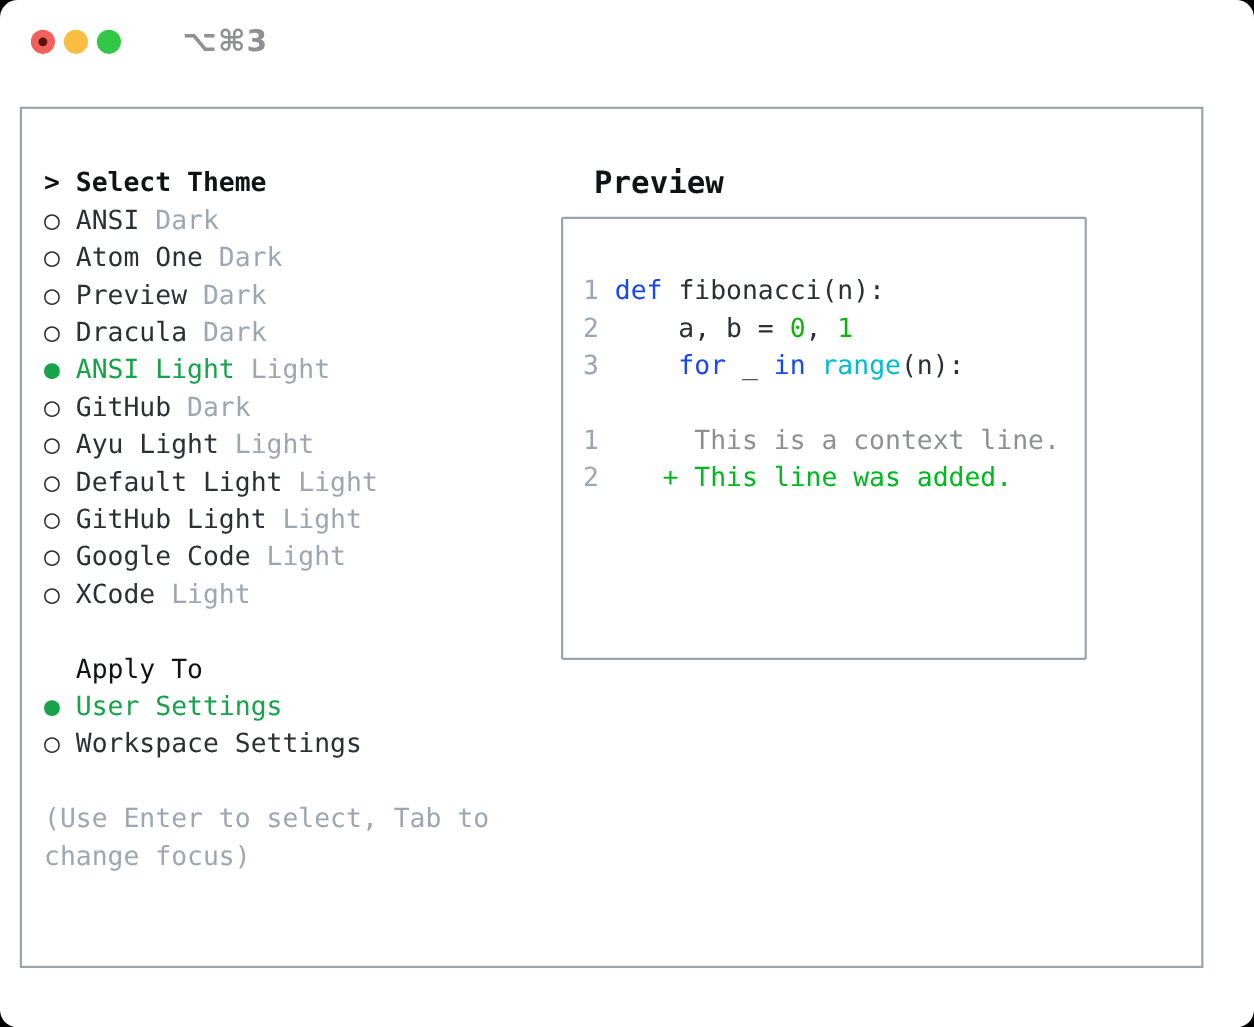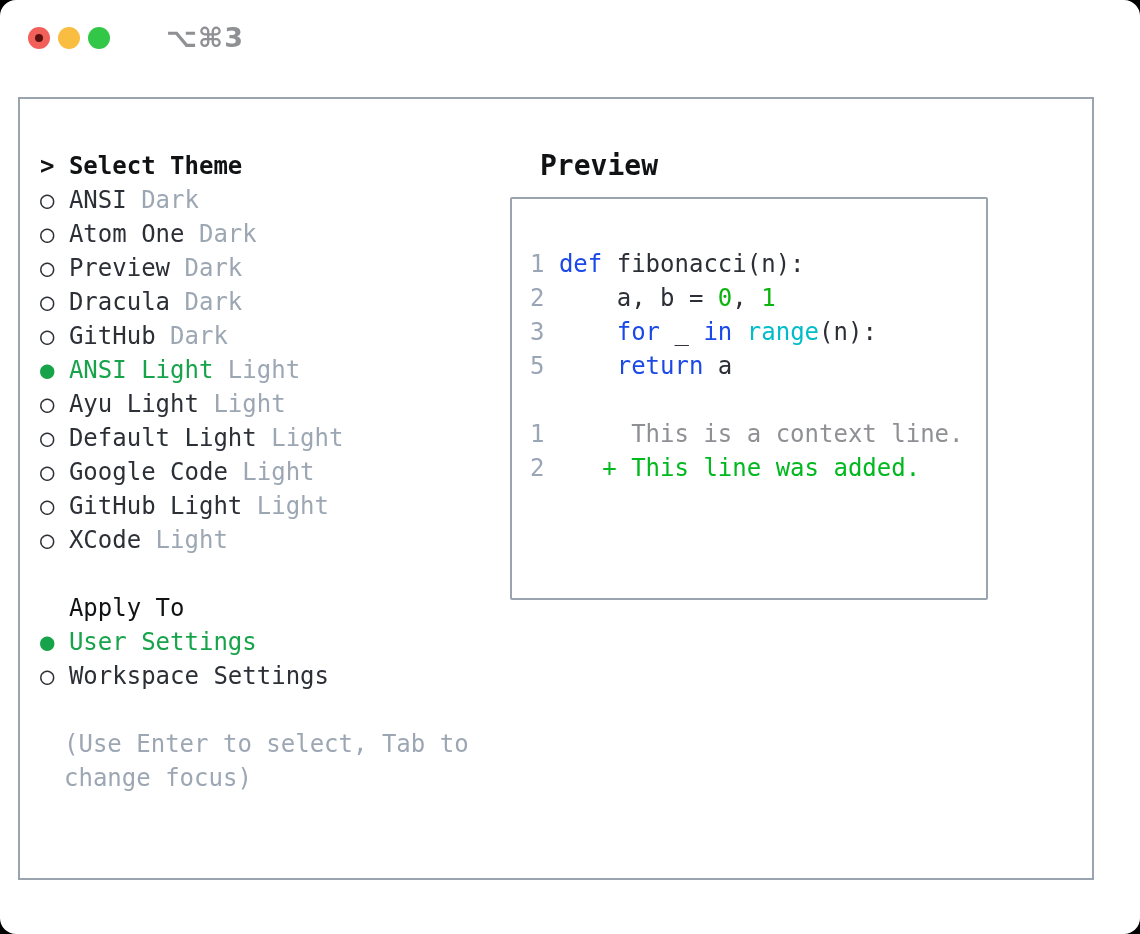--- a/index.html
+++ b/index.html
@@ -61,21 +61,21 @@
   .hdr { font-weight: bold; color: var(--text-black); }
   .hdr .hdr-label { margin-left: 1ch; }
   .marker { color: var(--text-dark); }
   .tname { color: var(--text-dark); text-align: center; }
   .tvariant { color: var(--muted-gray); }
   .theme-row.selected .marker,
   .theme-row.selected .tname,
   .apply-row.selected .marker,
   .apply-row.selected .tname { color: var(--accent-green); }
   .apply-label { padding-left: 2ch; color: var(--text-black); }
-  .help { color: var(--muted-gray); margin-left: 24px; }
+  .help { color: var(--muted-gray); }
 
   
   .preview-title {
     height: 34px; line-height: 34px; font-size: 28px; font-weight: bold;
     color: var(--text-black); padding-left: 8px; white-space: pre; margin-left: 33px;
   }
   .preview-box {
     margin-left: 11px; margin-top: 14px; width: 478px; height: 403px;
     border: 2px solid var(--border-gray); border-radius: 2px;
     padding: 48px 10px 4px 18px; background: #fff; overflow: hidden;
@@ -105,26 +105,26 @@
   <div class="panel">
 
     <div class="left-col">
       <div class="row hdr"><span>&gt;</span><span class="hdr-label">Select Theme</span></div>
 
       <div id="theme-list">
           <div class="row theme-row"><span class="marker">○</span><span class="tname"> ANSI</span><span class="tvariant"> Dark</span></div>
           <div class="row theme-row"><span class="marker">○</span><span class="tname"> Atom One</span><span class="tvariant"> Dark</span></div>
           <div class="row theme-row"><span class="marker">○</span><span class="tname"> Preview</span><span class="tvariant"> Dark</span></div>
           <div class="row theme-row"><span class="marker">○</span><span class="tname"> Dracula</span><span class="tvariant"> Dark</span></div>
+          <div class="row theme-row selected"><span class="marker">●</span><span class="tname"> ANSI Light</span><span class="tvariant"> Light</span></div>
           <div class="row theme-row"><span class="marker">○</span><span class="tname"> GitHub</span><span class="tvariant"> Dark</span></div>
-          <div class="row theme-row selected"><span class="marker">●</span><span class="tname"> ANSI Light</span><span class="tvariant"> Light</span></div>
           <div class="row theme-row"><span class="marker">○</span><span class="tname"> Ayu Light</span><span class="tvariant"> Light</span></div>
           <div class="row theme-row"><span class="marker">○</span><span class="tname"> Default Light</span><span class="tvariant"> Light</span></div>
+          <div class="row theme-row"><span class="marker">○</span><span class="tname"> GitHub Light</span><span class="tvariant"> Light</span></div>
           <div class="row theme-row"><span class="marker">○</span><span class="tname"> Google Code</span><span class="tvariant"> Light</span></div>
-          <div class="row theme-row"><span class="marker">○</span><span class="tname"> GitHub Light</span><span class="tvariant"> Light</span></div>
           <div class="row theme-row"><span class="marker">○</span><span class="tname"> XCode</span><span class="tvariant"> Light</span></div>
         </div>
 
       <div class="row spacer"></div>
 
       <div class="row apply-label">Apply To</div>
 
       <div id="apply-list">
           <div class="row apply-row selected"><span class="marker">●</span><span class="tname"> User Settings</span></div>
           <div class="row apply-row"><span class="marker">○</span><span class="tname"> Workspace Settings</span></div>
@@ -135,21 +135,20 @@
       <div class="row help">(Use Enter to select, Tab to</div>
       <div class="row help">change focus)</div>
     </div>
 
     <div class="right-col">
       <div class="preview-title">Preview</div>
       <div class="preview-box" id="preview-code">
           <div class="code-line"><span class="gutter">1 </span><span class="tok-kw">def</span><span class="tok-fg"> fibonacci(n):</span></div>
           <div class="code-line"><span class="gutter">2 </span><span class="tok-fg">    a, b = </span><span class="tok-num">0</span><span class="tok-fg">, </span><span class="tok-num">1</span></div>
           <div class="code-line"><span class="gutter">3 </span><span class="tok-fg">    </span><span class="tok-kw">for</span><span class="tok-fg"> _ </span><span class="tok-kw">in</span><span class="tok-fg"> </span><span class="tok-fn">range</span><span class="tok-fg">(n):</span></div>
-          <div class="code-line"><span class="gutter">5 </span><span class="tok-fg">    </span><span class="tok-kw">return</span><span class="tok-fg"> a</span></div>
           <div class="code-line"><span class="gutter"></span></div>
           <div class="code-line"><span class="gutter">1 </span><span class="tok-ctx">     This is a context line.</span></div>
           <div class="code-line"><span class="gutter">2 </span><span class="tok-add">   + This line was added.</span></div>
         </div>
     </div>
 
   </div>
 </div>
 
 </body></html>

